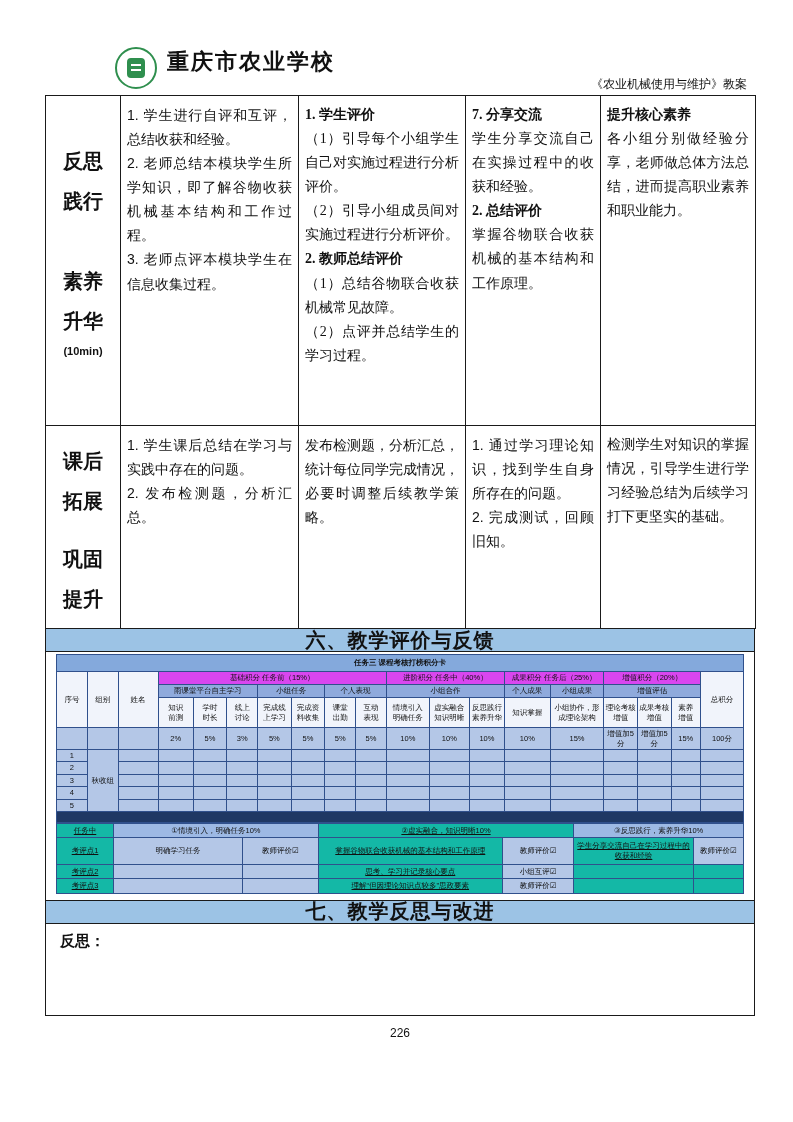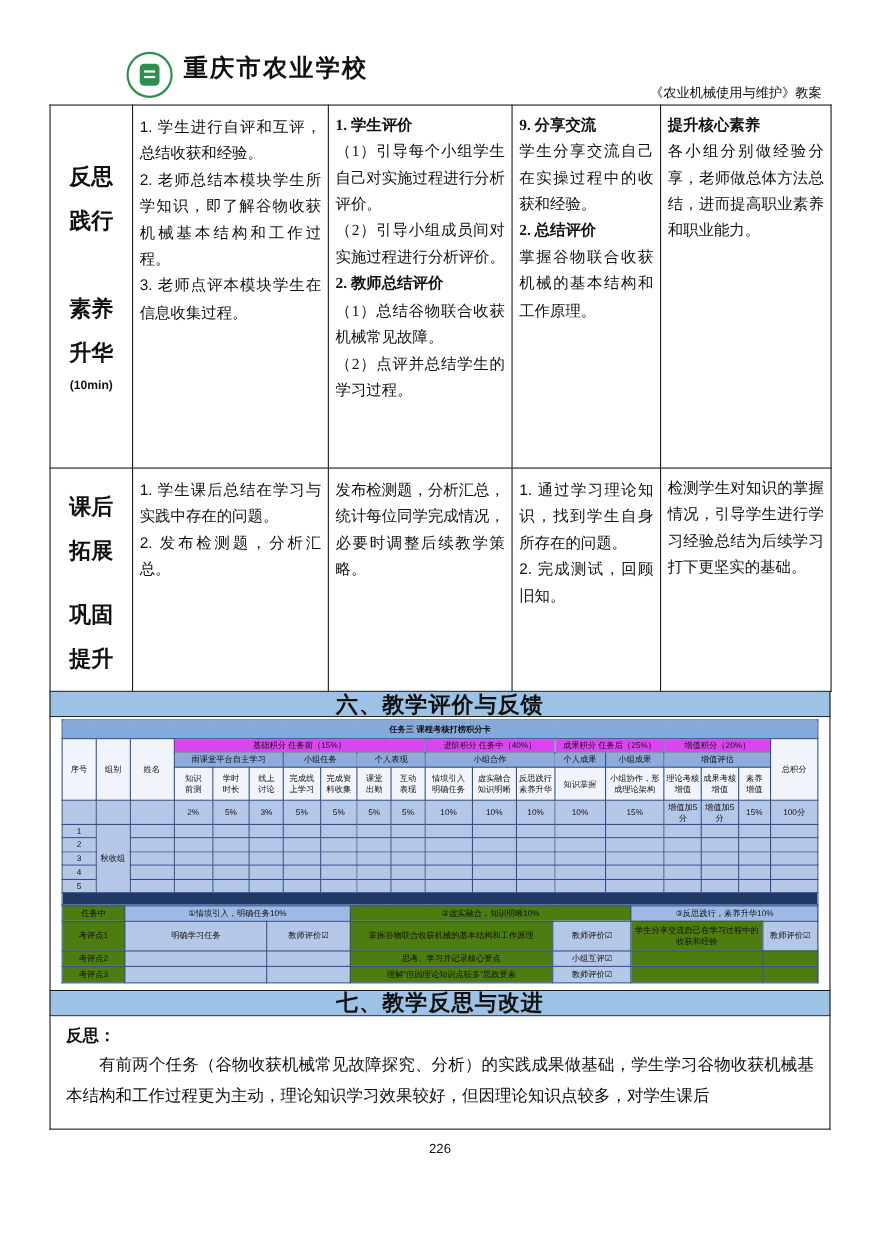--- a/index.html
+++ b/index.html
@@ -52,21 +52,21 @@
   .t-g1 td.wcell { background:#f1f4fb; }
   .t-g2 td { background:#8faadc; height:13px; }
   .t-cols td { background:#f1f4fb; height:30px; }
   .t-pct td { background:#b4c7e7; height:22px; font-size:7.5px; }
   .t-data td { background:#b4c7e7; height:12px; font-size:8px; }
   .t-navy td { background:#1f3864; height:11px; border-color:#1f3864; }
 
   table.ev { width:100%; border-collapse:collapse; table-layout:fixed; margin-top:0; }
   table.ev td { border:1px solid #30508c; text-align:center; vertical-align:middle;
                 font-size:7.5px; line-height:1.3; padding:1px 2px; }
-  .cm { background:#b4c7e7; } .cl { background:#4d7c0f; } .cb1 { background:#9db9e4; }
+  .cm { background:#b4c7e7; } .cl { background:#14b8a6;text-decoration:underline; } .cb1 { background:#9db9e4; }
   .e-band td { height:14px; }
   .e-p1 td { height:27px; } .e-p2 td { height:14px; } .e-p3 td { height:15px; }
 
   
   .reflect { border:1.6px solid #1a1a1a; border-top:none; padding:8px 14px 14px 14px;
              background:#fff; min-height:92px; }
   .reflect-label { font-size:15px; font-weight:bold; }
   .reflect-p { font-size:15px; line-height:1.9; text-indent:2em; text-align:justify;
                font-family:"Liberation Serif","DejaVu Serif",serif; margin-top:4px; }
 
@@ -113,21 +113,21 @@
       </td>
       <td>
         <div class="cell-p serif bold">1. 学生评价</div>
         <div class="cell-p serif">（1）引导每个小组学生自己对实施过程进行分析评价。</div>
         <div class="cell-p serif">（2）引导小组成员间对实施过程进行分析评价。</div>
         <div class="cell-p serif bold">2. 教师总结评价</div>
         <div class="cell-p serif">（1）总结谷物联合收获机械常见故障。</div>
         <div class="cell-p serif">（2）点评并总结学生的学习过程。</div>
       </td>
       <td>
-        <div class="cell-p serif bold">9. 分享交流</div>
+        <div class="cell-p serif bold">7. 分享交流</div>
         <div class="cell-p serif">学生分享交流自己在实操过程中的收获和经验。</div>
         <div class="cell-p serif bold">2. 总结评价</div>
         <div class="cell-p serif">掌握谷物联合收获机械的基本结构和工作原理。</div>
       </td>
       <td>
         <div class="cell-p serif bold">提升核心素养</div>
         <div class="cell-p serif">各小组分别做经验分享，老师做总体方法总结，进而提高职业素养和职业能力。</div>
       </td>
     </tr>
     <tr class="r2">
@@ -395,18 +395,17 @@
             <td class="cl"></td>
       </tr>
     </tbody>
       </table>
   </div>
 
   <div class="band">七、教学反思与改进</div>
 
   <div class="reflect">
     <div class="reflect-label">反思：</div>
-    <div class="reflect-p">有前两个任务（谷物收获机械常见故障探究、分析）的实践成果做基础，学生学习谷物收获机械基本结构和工作过程更为主动，理论知识学习效果较好，但因理论知识点较多，对学生课后</div>
   </div>
 
   <div class="pagenum">226</div>
 
 </div>
 
 </body></html>

